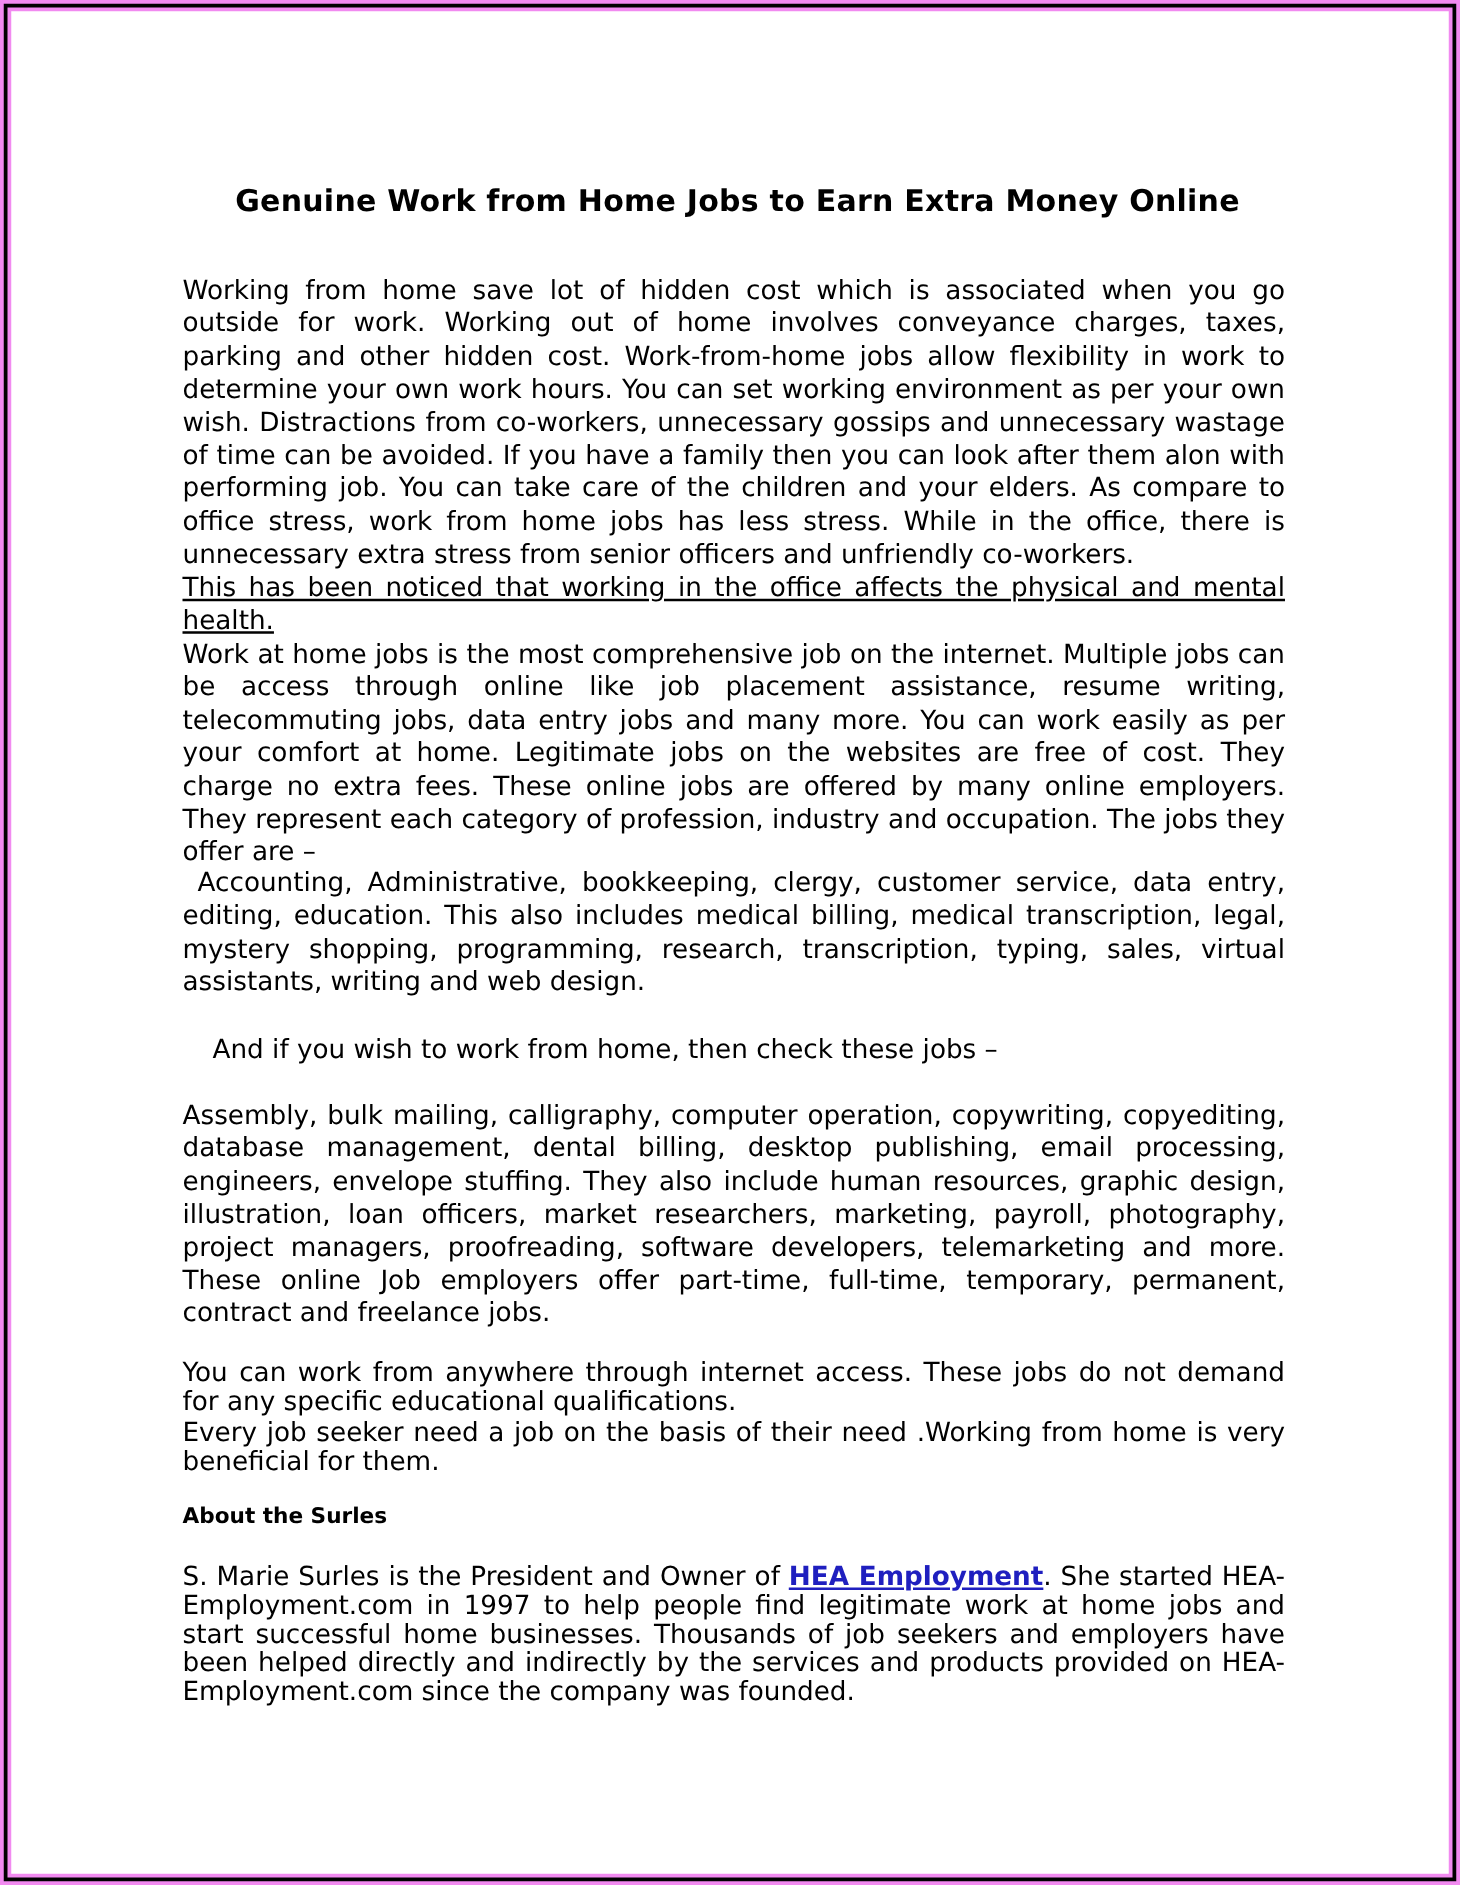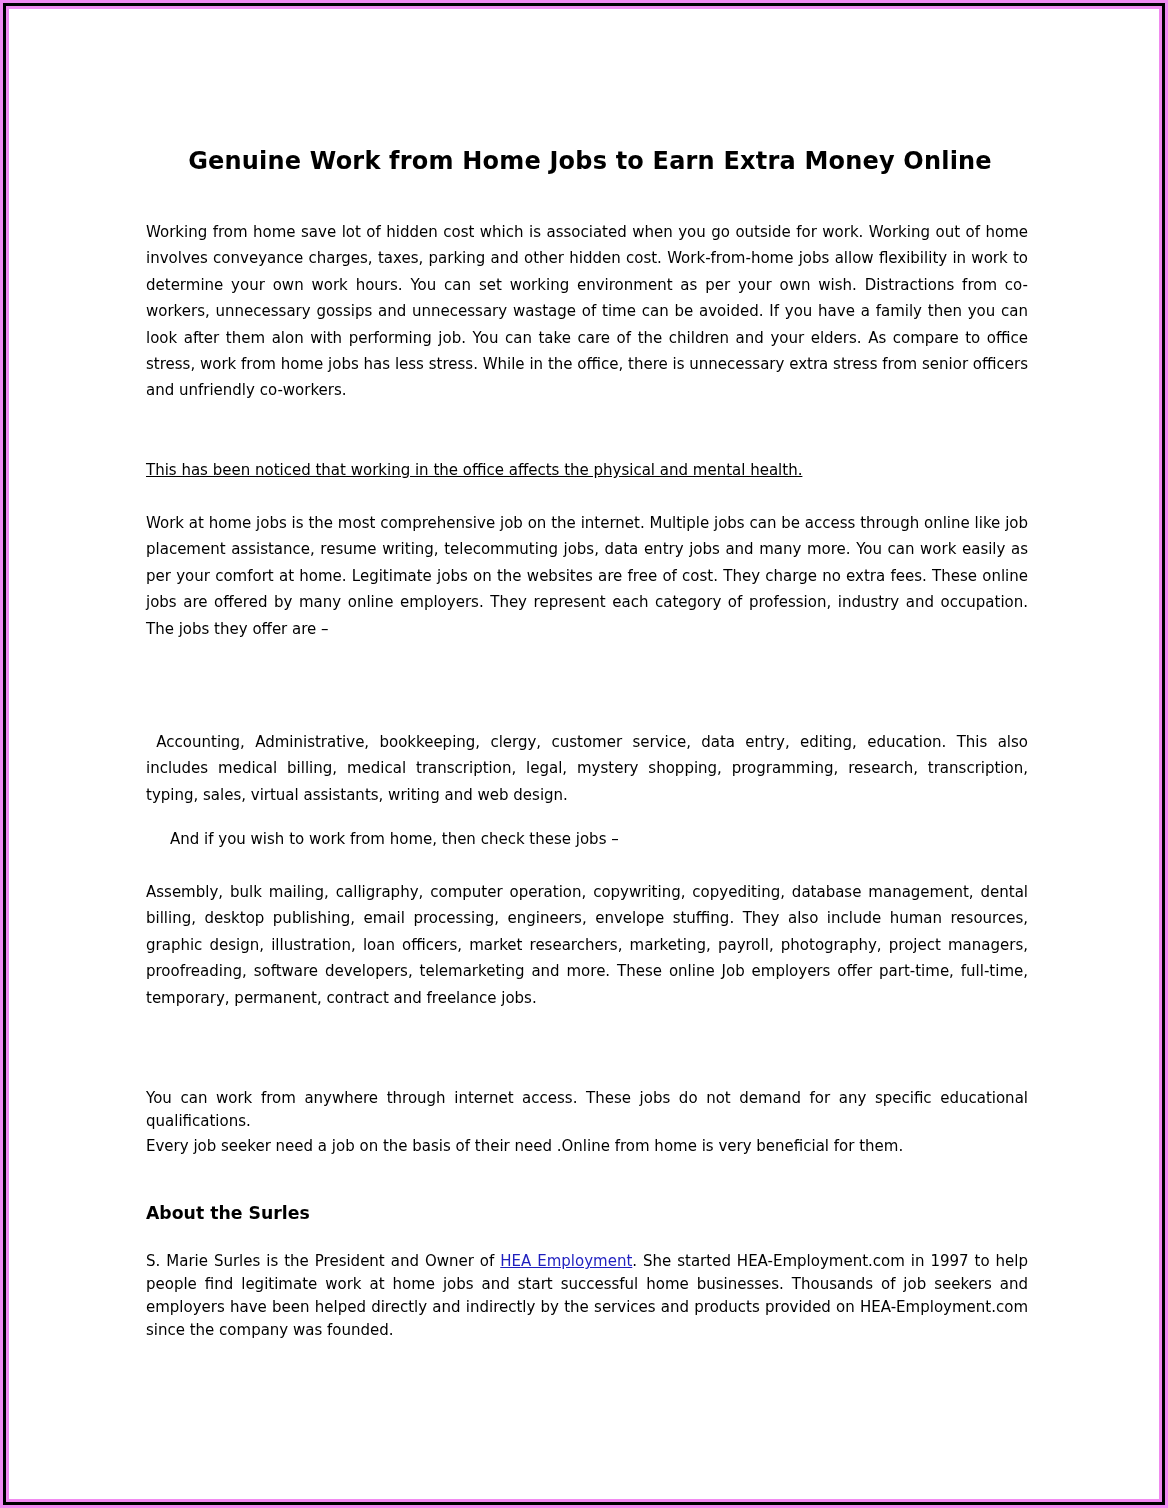--- a/index.html
+++ b/index.html
@@ -31,47 +31,47 @@
     position: absolute;
     top: 138px; left: 0; width: 888px;
     text-align: center;
     font-size: 24px;
     font-weight: bold;
     letter-spacing: 0.2px;
   }
   .p {
     position: absolute;
     left: 0; width: 882px;
-    font-size: 15px;
+    font-size: 21px;
     line-height: 26.4px;
     text-align: justify;
     margin: 0;
   }
   .p.tight { line-height: 23px; }
   .h2 {
     position: absolute; left: 0;
     font-size: 17.3px; font-weight: bold; margin: 0;
   }
-  a.link { color: #1f1fbf; text-decoration: underline; }
+  a.link { color: #1f1fbf; text-decoration: underline; font-weight: bold; }
 </style>
 </head>
 <body>
 
 <div class="frame">
   <div class="page">
     <div class="content">
       <h1>Genuine Work from Home Jobs to Earn Extra Money Online</h1>
 
       <p class="p" style="top:210px;">Working from home save lot of hidden cost which is associated when you go outside for work. Working out of home involves conveyance charges, taxes, parking and other hidden cost. Work-from-home jobs allow flexibility in work to determine your own work hours. You can set working environment as per your own wish. Distractions from co-workers, unnecessary gossips and unnecessary wastage of time can be avoided. If you have a family then you can look after them alon with performing job. You can take care of the children and your elders. As compare to office stress, work from home jobs has less stress. While in the office, there is unnecessary extra stress from senior officers and unfriendly co-workers.</p>
       <p class="p" style="top:448px;text-decoration:underline;">This has been noticed that working in the office affects the physical and mental health.</p>
       <p class="p" style="top:501px;">Work at home jobs is the most comprehensive job on the internet. Multiple jobs can be access through online like job placement assistance, resume writing, telecommuting jobs, data entry jobs and many more. You can work easily as per your comfort at home. Legitimate jobs on the websites are free of cost. They charge no extra fees. These online jobs are offered by many online employers. They represent each category of profession, industry and occupation. The jobs they offer are –</p>
-      <p class="p" style="top:720px; white-space: pre-wrap;"> Accounting, Administrative, bookkeeping, clergy, customer service, data entry, editing, education. This also includes medical billing, medical transcription, legal, mystery shopping, programming, research, transcription, typing, sales, virtual assistants, writing and web design.</p>
+      <p class="p" style="top:684px; white-space: pre-wrap;"> Accounting, Administrative, bookkeeping, clergy, customer service, data entry, editing, education. This also includes medical billing, medical transcription, legal, mystery shopping, programming, research, transcription, typing, sales, virtual assistants, writing and web design.</p>
       <p class="p" style="top:817px;margin-left:24px;">And if you wish to work from home, then check these jobs –</p>
       <p class="p" style="top:870px;">Assembly, bulk mailing, calligraphy, computer operation, copywriting, copyediting, database management, dental billing, desktop publishing, email processing, engineers, envelope stuffing. They also include human resources, graphic design, illustration, loan officers, market researchers, marketing, payroll, photography, project managers, proofreading, software developers, telemarketing and more. These online Job employers offer part-time, full-time, temporary, permanent, contract and freelance jobs.</p>
       <p class="p tight" style="top:1058px;margin-top:20px;">You can work from anywhere through internet access. These jobs do not demand for any specific educational qualifications.</p>
-      <p class="p tight" style="top:1126px;">Every job seeker need a job on the basis of their need .Online from home is very beneficial for them.</p>
+      <p class="p tight" style="top:1126px;">Every job seeker need a job on the basis of their need .Working from home is very beneficial for them.</p>
 
       <p class="h2" style="top:1194px;">About the Surles</p>
 
       <p class="p tight" style="top:1241px;"><span>S. Marie Surles is the President and Owner of </span><a class="link" href="#">HEA Employment</a><span>. She started HEA-Employment.com in 1997 to help people find legitimate work at home jobs and start successful home businesses. Thousands of job seekers and employers have been helped directly and indirectly by the services and products provided on HEA-Employment.com since the company was founded.</span></p>
     </div>
   </div>
 </div>
 
 </body></html>

